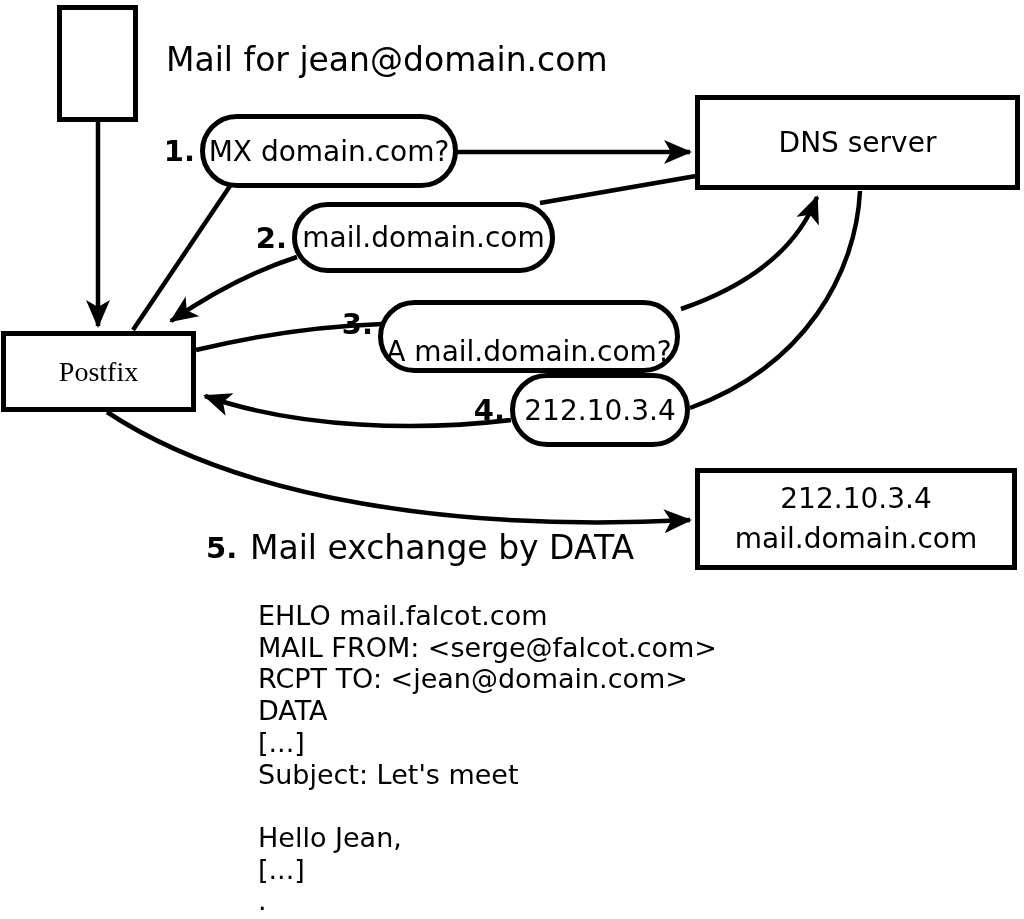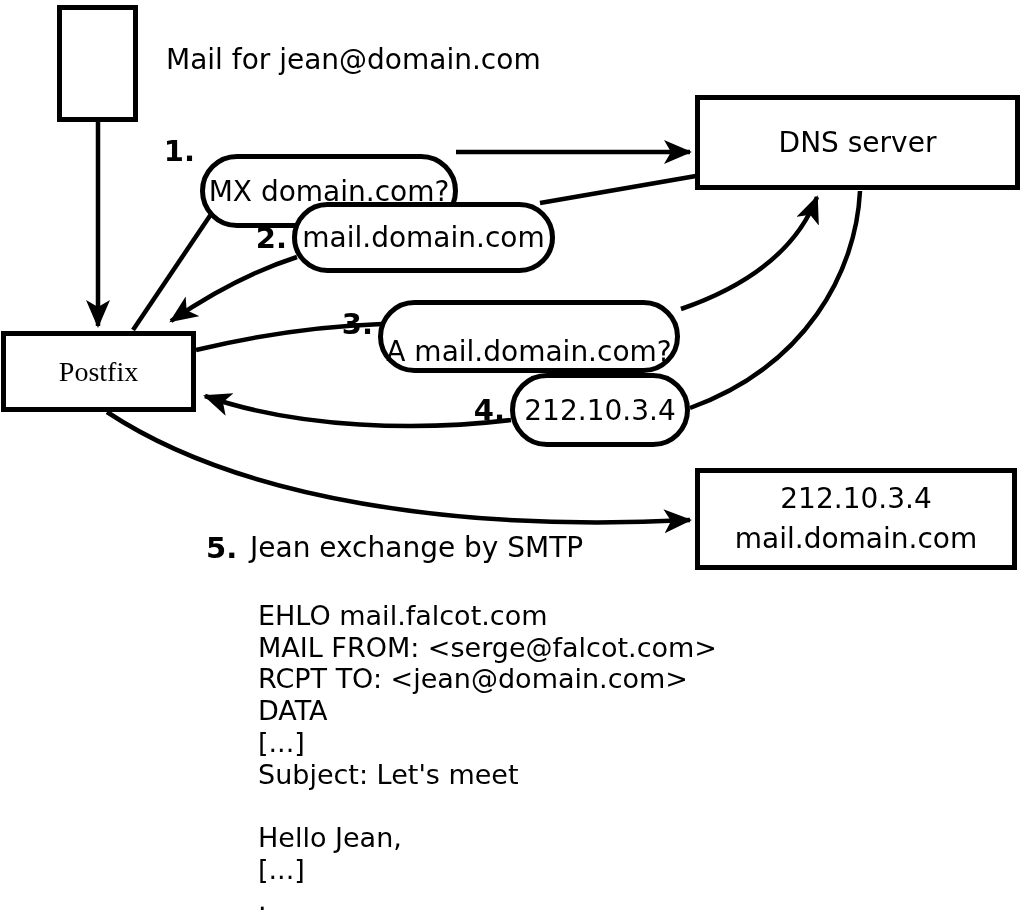--- a/index.html
+++ b/index.html
@@ -13,21 +13,21 @@
     position:absolute;box-sizing:border-box;border:5px solid #000;background:#fff;
     display:flex;align-items:center;justify-content:center;
     font-size:28px;white-space:nowrap;
   }
   .pill{border-radius:38px;}
   .mailbox{flex-direction:column;line-height:40px;}
   .num{
     position:absolute;display:flex;align-items:center;justify-content:flex-end;
     font-weight:bold;font-size:29px;box-sizing:border-box;padding-right:3px;
   }
-  .flabel{position:absolute;font-size:28px;white-space:nowrap;line-height:32px;}
+  .flabel{position:absolute;font-size:33px;white-space:nowrap;line-height:32px;}
   .numinline{position:absolute;font-size:29px;font-weight:bold;white-space:nowrap;line-height:32px;}
   .smtp{
     position:absolute;left:250px;top:592px;margin:8px;
     font-family:inherit;font-size:27px;line-height:31.7px;white-space:pre;
   }
 </style>
 </head>
 <body>
 
 <div class="canvas">
@@ -63,41 +63,41 @@
   <div class="node" style="left:695px;top:95px;width:325px;height:95px;">
     <span>DNS server</span>
   </div>
 
   <div class="node mailbox" style="left:695px;top:468px;width:322px;height:102px;">
     <div>212.10.3.4</div>
     <div>mail.domain.com</div>
   </div>
 
   <div class="num" style="left:146px;top:114px;width:52px;height:74px;">1.</div>
-  <div class="node pill" style="left:200px;top:114px;width:258px;height:74px;margin-top:40px;">
+  <div class="node pill" style="left:200px;top:114px;width:258px;height:74px;">
     <span>MX domain.com?</span>
   </div>
 
   <div class="num" style="left:238px;top:202px;width:52px;height:71px;">2.</div>
   <div class="node pill" style="left:292px;top:202px;width:263px;height:71px;">
     <span>mail.domain.com</span>
   </div>
 
   <div class="num" style="left:324px;top:287px;width:52px;height:73px;">3.</div>
   <div class="node pill" style="left:378px;top:300px;width:302px;height:73px;align-items:flex-end;">
     <span>A mail.domain.com?</span>
   </div>
 
   <div class="num" style="left:456px;top:373px;width:52px;height:74px;">4.</div>
   <div class="node pill" style="left:510px;top:373px;width:180px;height:74px;">
     <span>212.10.3.4</span>
   </div>
 
   <div class="numinline" style="left:206px;top:532px;">5.</div>
-  <div class="flabel" style="left:250px;top:532px;">Jean exchange by SMTP</div>
+  <div class="flabel" style="left:250px;top:532px;">Mail exchange by DATA</div>
 
   <pre class="smtp">EHLO mail.falcot.com
 MAIL FROM: &lt;serge@falcot.com&gt;
 RCPT TO: &lt;jean@domain.com&gt;
 DATA
 [...]
 Subject: Let's meet
 
 Hello Jean,
 [...]

